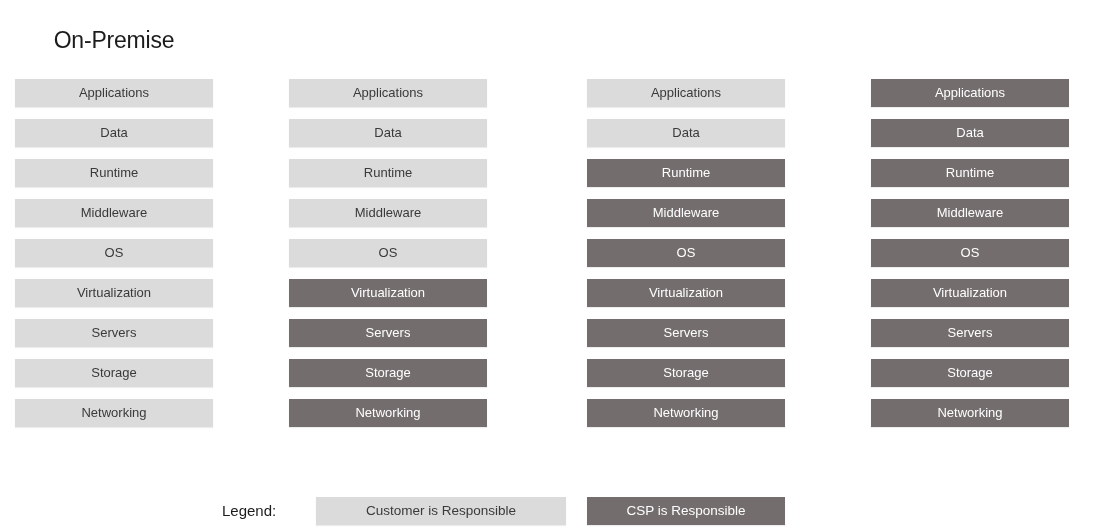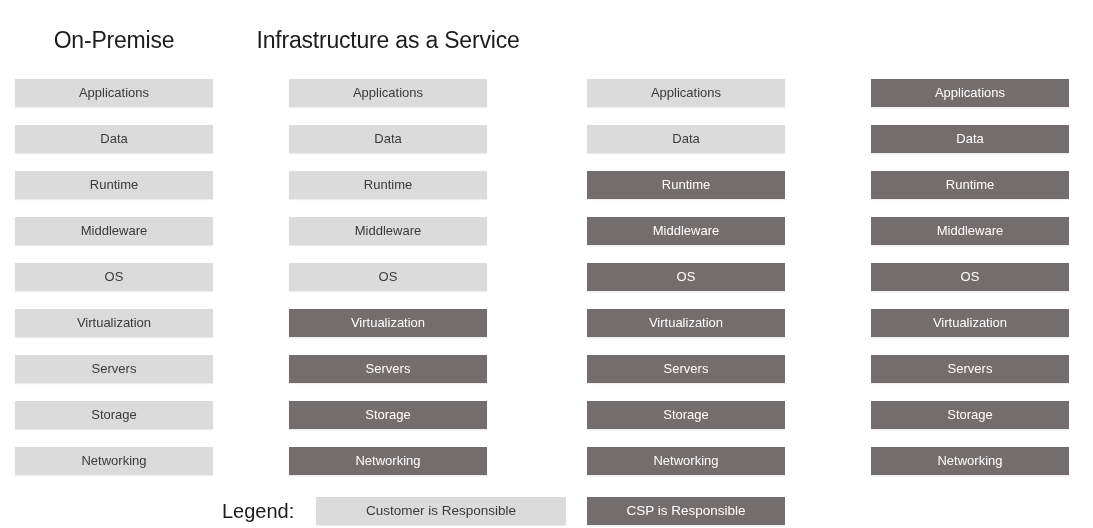--- a/index.html
+++ b/index.html
@@ -32,21 +32,21 @@
     letter-spacing: -0.2px;
     color: var(--title-text, #1c1c1c);
   }
   .stack {
     position: absolute;
     top: 67px;
     left: 0;
     right: 0;
     display: flex;
     flex-direction: column;
-    gap: 18px;
+    gap: 12px;
   }
   .layer-box {
     height: 28px;
     line-height: 28px;
     text-align: center;
     font-size: 13px;
     box-shadow: 0 1px 1px rgba(0,0,0,0.07);
   }
   .resp-customer {
     background: var(--customer, #dbdbdb);
@@ -61,21 +61,21 @@
     top: 497px;
     left: 0;
     width: 100%;
     height: 28px;
   }
   .legend-label {
     position: absolute;
     left: 222px;
     top: 0;
     line-height: 28px;
-    font-size: 20px;
+    font-size: 15px;
     color: var(--title-text, #1c1c1c);
   }
   .legend-box {
     position: absolute;
     top: 0;
     height: 28px;
     line-height: 28px;
     text-align: center;
     font-size: 13.5px;
     box-shadow: 0 1px 1px rgba(0,0,0,0.07);
@@ -97,21 +97,20 @@
       <div class="layer-box resp-customer">Middleware</div>
       <div class="layer-box resp-customer">OS</div>
       <div class="layer-box resp-customer">Virtualization</div>
       <div class="layer-box resp-customer">Servers</div>
       <div class="layer-box resp-customer">Storage</div>
       <div class="layer-box resp-customer">Networking</div>
     </div>
   </div>
 
   <div class="column" style="left:289px;width:198px;">
-    <h2 class="col-title">Infrastructure as a Service</h2>
     <div class="stack">
       <div class="layer-box resp-customer">Applications</div>
       <div class="layer-box resp-customer">Data</div>
       <div class="layer-box resp-customer">Runtime</div>
       <div class="layer-box resp-customer">Middleware</div>
       <div class="layer-box resp-customer">OS</div>
       <div class="layer-box resp-csp">Virtualization</div>
       <div class="layer-box resp-csp">Servers</div>
       <div class="layer-box resp-csp">Storage</div>
       <div class="layer-box resp-csp">Networking</div>

